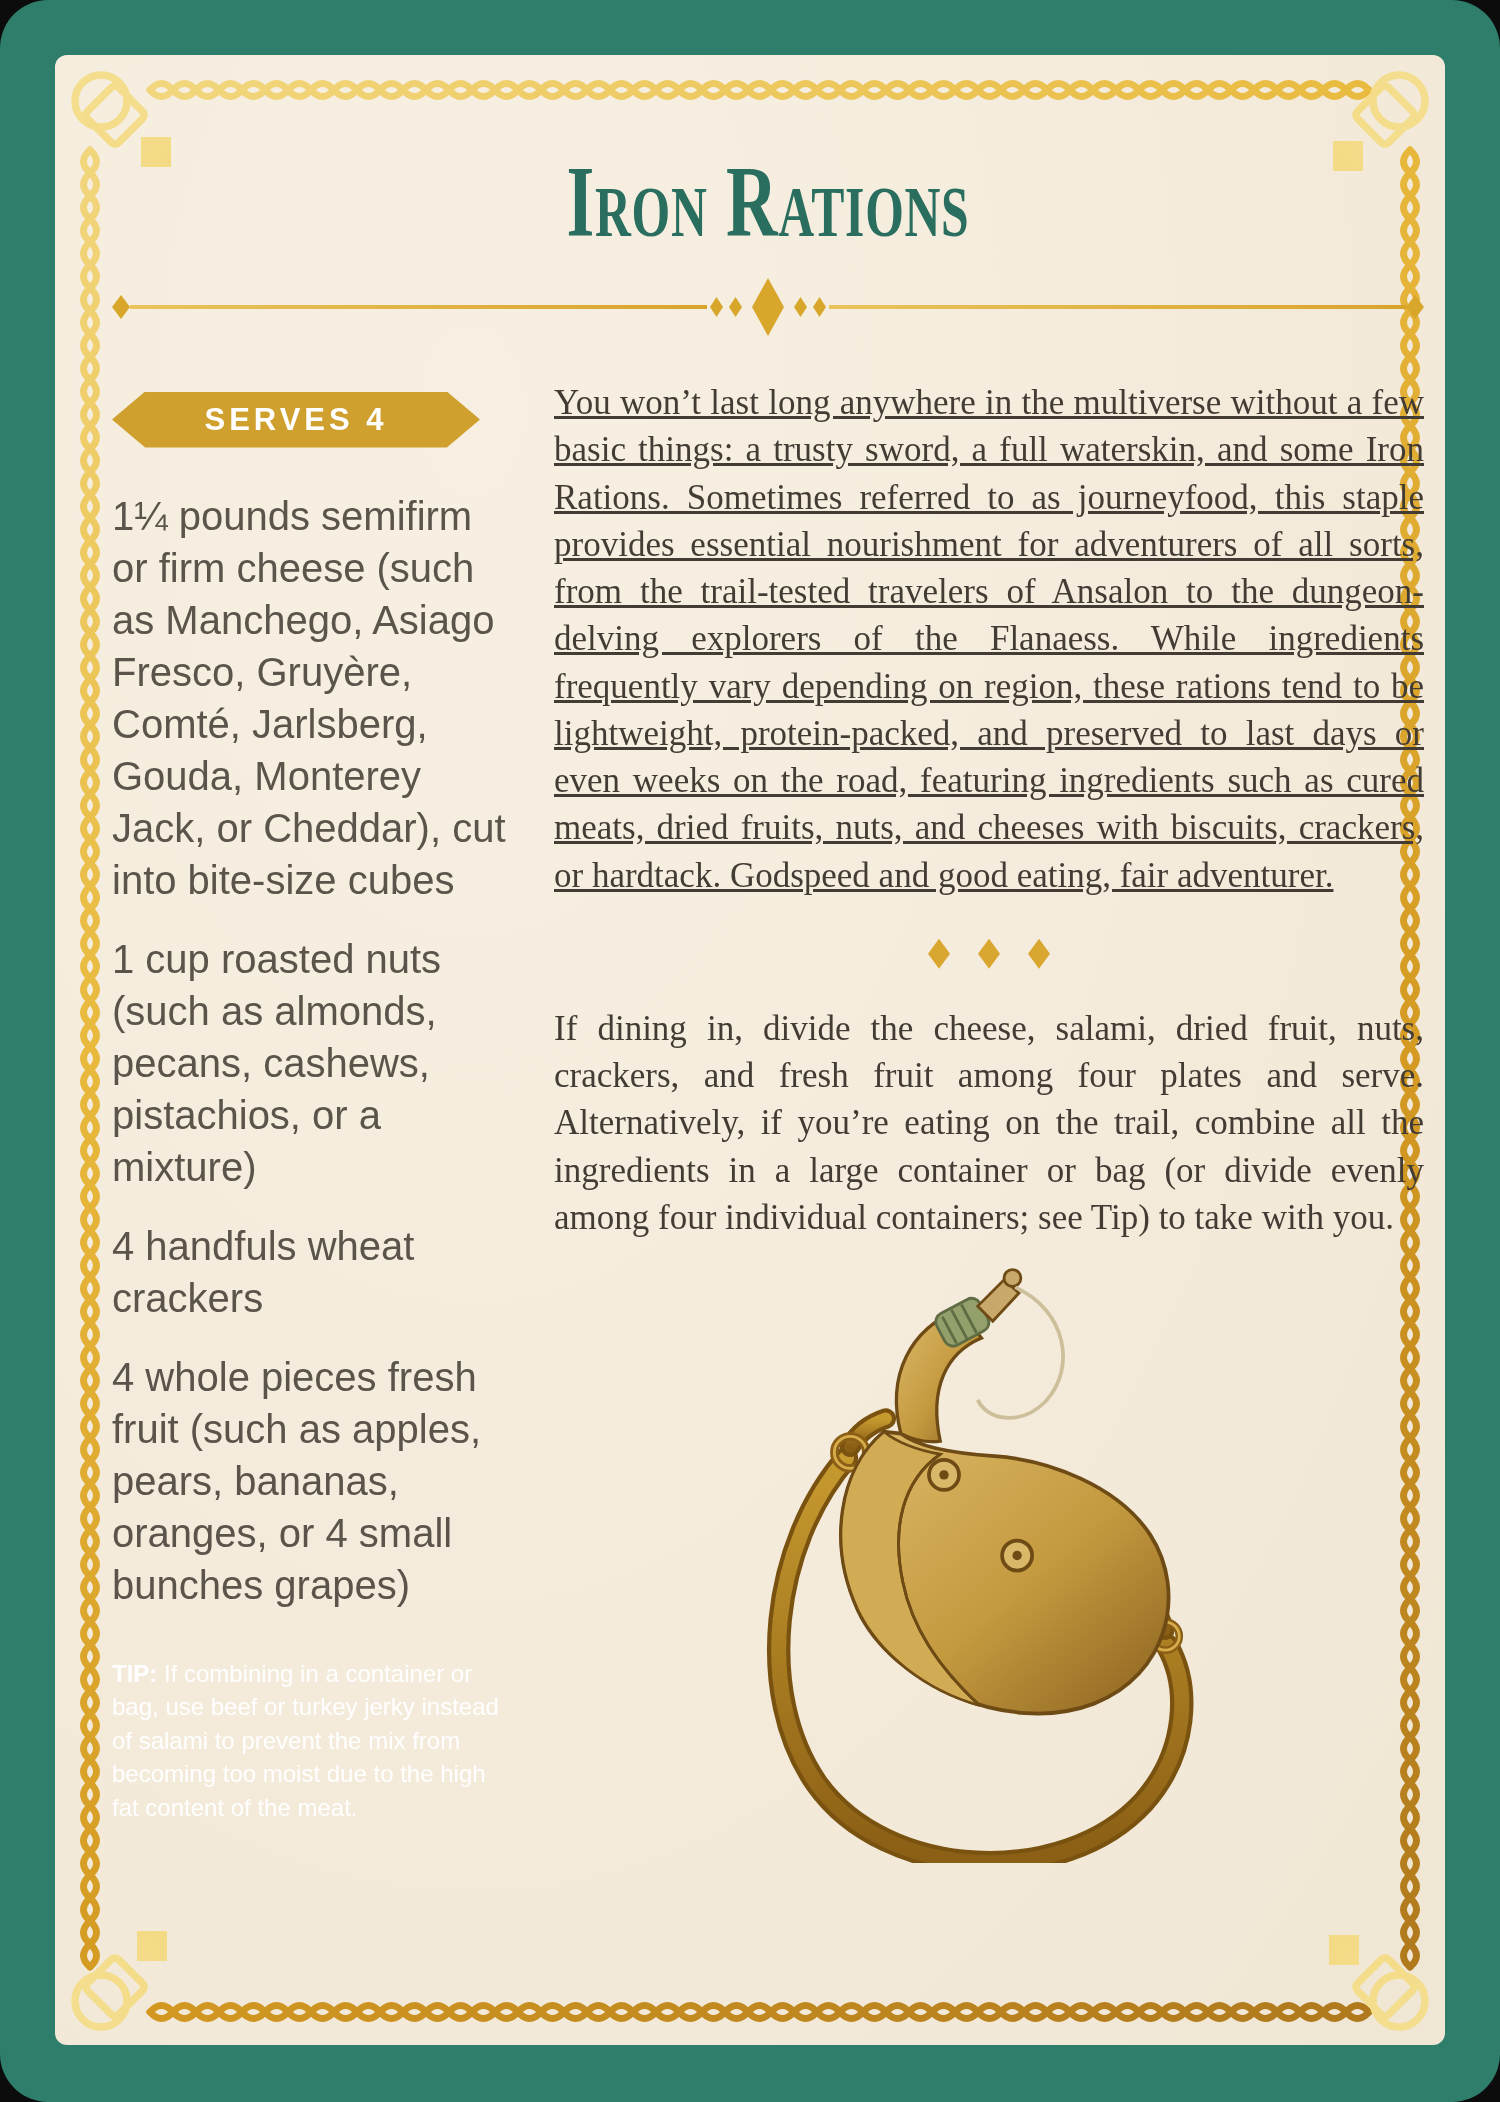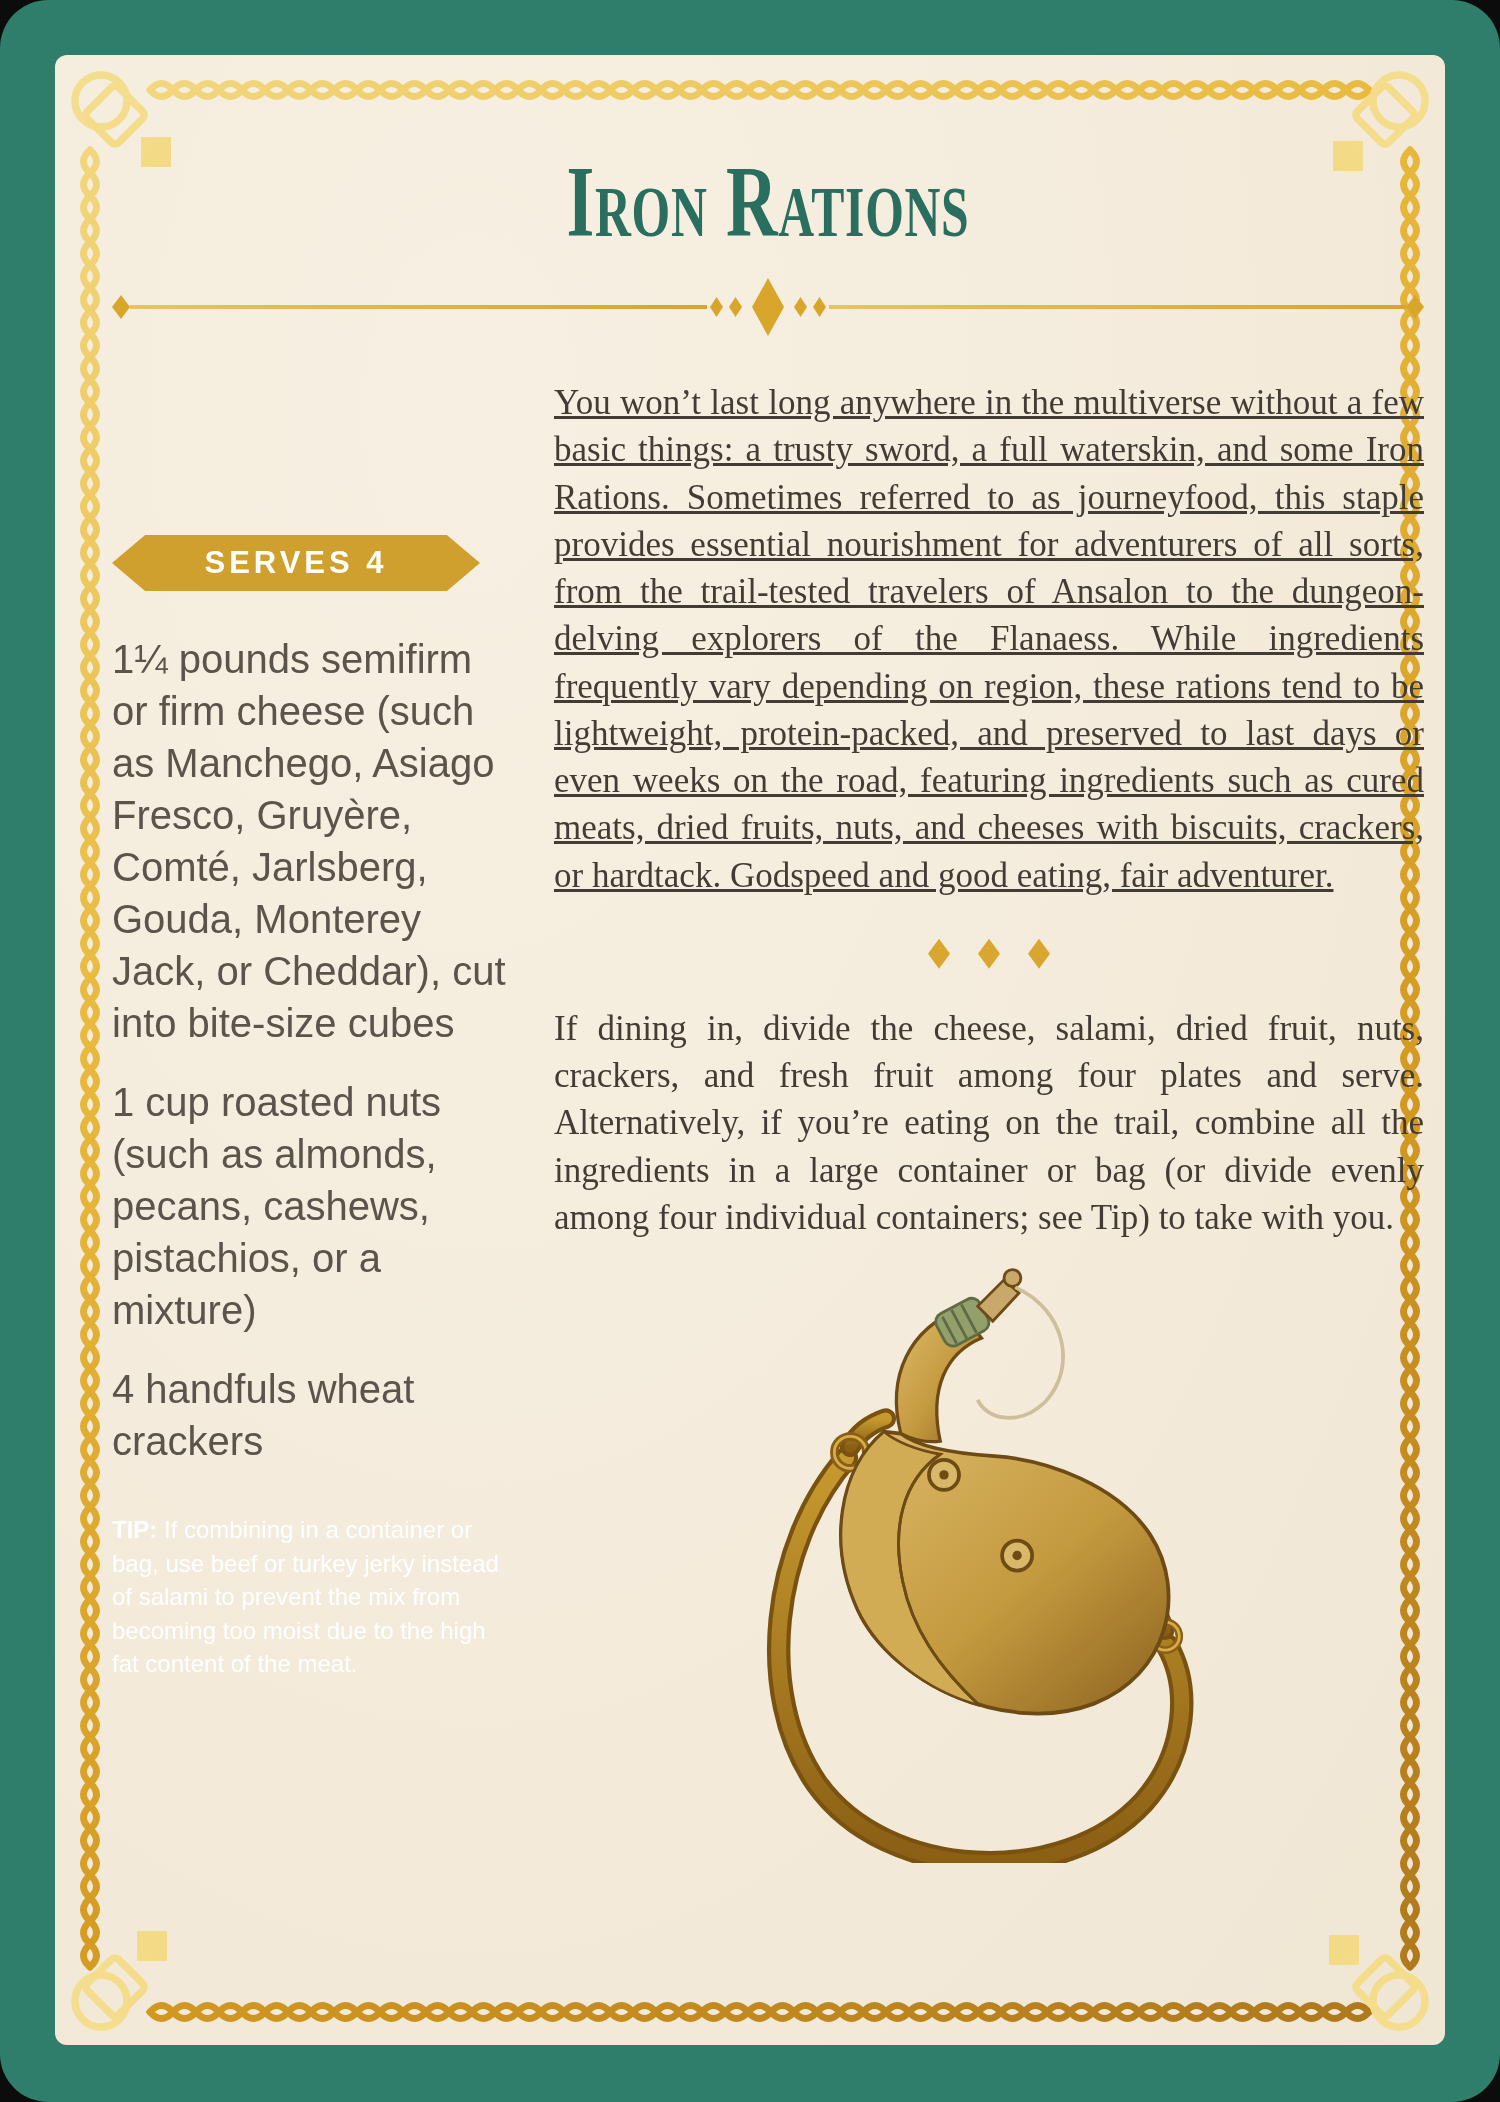--- a/index.html
+++ b/index.html
@@ -114,20 +114,21 @@
     </div>
 
     <div class="columns">
       <div class="col-left">
         <div class="serves">SERVES 4</div>
 
         <div class="ingredients">
           <p class="ingredient">1¼ pounds semifirm or firm cheese (such as Manchego, Asiago Fresco, Gruyère, Comté, Jarlsberg, Gouda, Monterey Jack, or Cheddar), cut into bite-size cubes</p>
           <p class="ingredient">1 cup roasted nuts (such as almonds, pecans, cashews, pistachios, or a mixture)</p>
           <p class="ingredient">4 handfuls wheat crackers</p>
+          <p class="ingredient">4 whole pieces fresh fruit (such as apples, pears, bananas, oranges, or 4 small bunches grapes)</p>
         </div>
 
         <p class="tip"><span class="tip-label">TIP:</span><span> If combining in a container or bag, use beef or turkey jerky instead of salami to prevent the mix from becoming too moist due to the high fat content of the meat.</span></p>
       </div>
 
       <div class="col-right">
         <p class="body-par intro">You won’t last long anywhere in the multiverse without a few basic things: a trusty sword, a full waterskin, and some Iron Rations. Sometimes referred to as journeyfood, this staple provides essential nourishment for adventurers of all sorts, from the trail-tested travelers of Ansalon to the dungeon-delving explorers of the Flanaess. While ingredients frequently vary depending on region, these rations tend to be lightweight, protein-packed, and preserved to last days or even weeks on the road, featuring ingredients such as cured meats, dried fruits, nuts, and cheeses with biscuits, crackers, or hardtack. Godspeed and good eating, fair adventurer.</p>
 
         <div class="sep3">
           <span class="dmd"></span>

